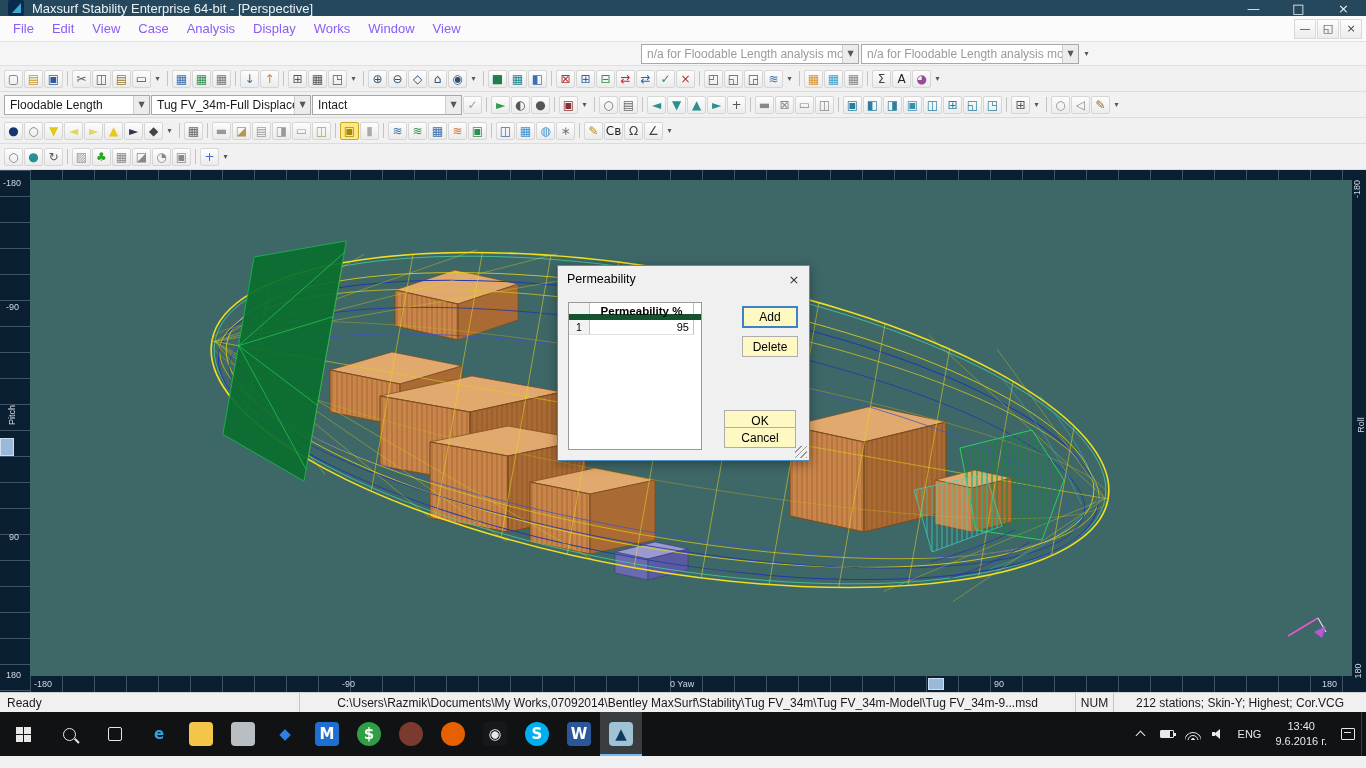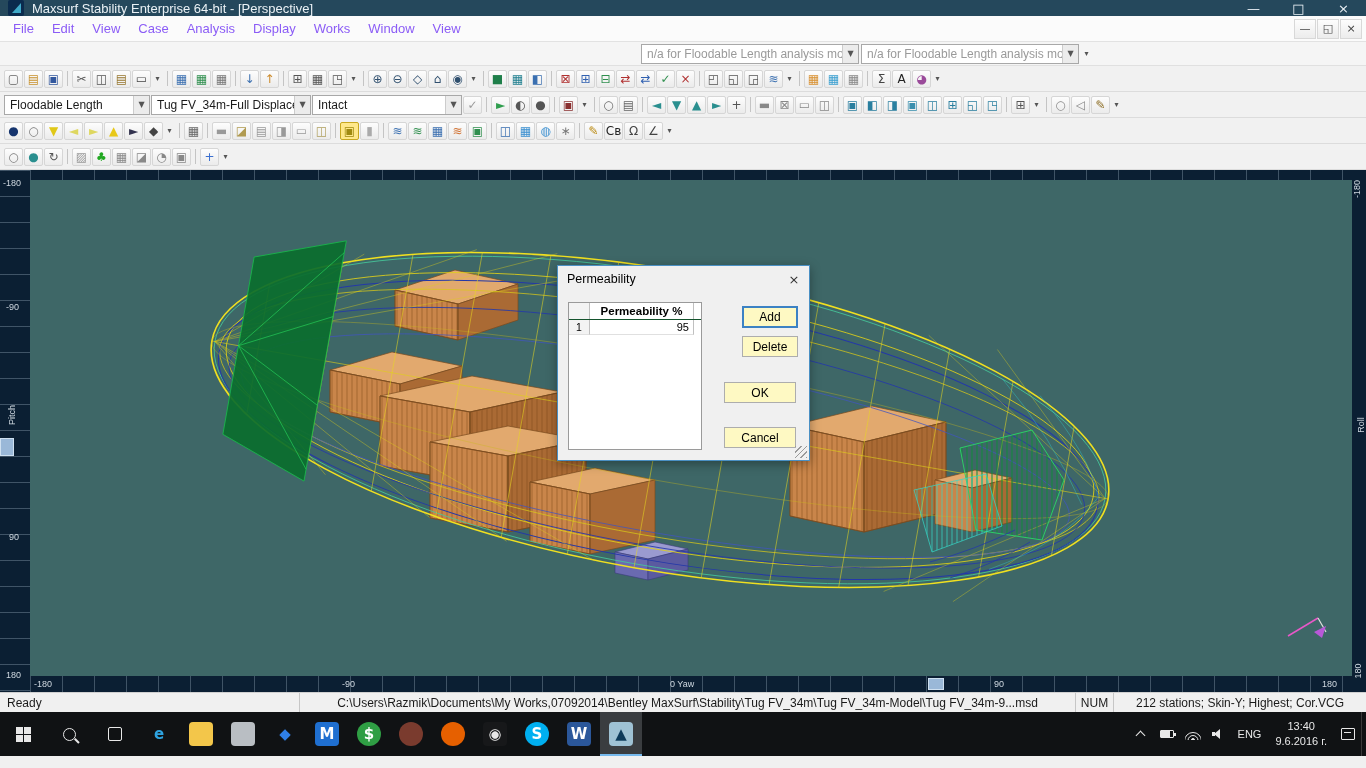--- a/index.html
+++ b/index.html
@@ -57,33 +57,33 @@
   .vthumb { position:absolute; left:0; top:268px; width:14px; height:18px; background:#9ab8d8; border:1px solid #cfe0f0; }
   .hthumb { position:absolute; left:898px; top:2px; width:16px; height:12px; background:#9ab8d8; border:1px solid #cfe0f0; }
 
   
   .dialog { position:absolute; left:557px; top:265px; width:253px; height:196px; background:#f0f0f0;
     border:1px solid #4a90c4; box-shadow:0 3px 10px rgba(0,0,0,.35); z-index:50; font-size:12px; }
   .dlg-titlebar { height:26px; background:#f0f0f0; display:flex; align-items:center; }
   .dlg-title { padding-left:9px; font-size:12.5px; color:#000; }
   .dlg-close { margin-left:auto; width:30px; height:26px; display:flex; align-items:center; justify-content:center; font-size:13px; color:#333; font-family:"DejaVu Sans",sans-serif; }
   .dlg-table { position:absolute; left:10px; top:36px; width:134px; height:148px; background:#fff; border:1px solid #9a9a9a; }
-  .dlg-thead { display:flex; height:17px; border-bottom:1px solid #14532d; }
+  .dlg-thead { display:flex; height:17px; border-bottom:6px solid #14532d; }
   .dlg-th0 { width:21px; border-right:1px solid #c0c0c0; background:#f3f3f3; }
   .dlg-th1 { flex:1; font-weight:bold; font-size:11.5px; text-align:center; line-height:16px; border-right:1px solid #c0c0c0; }
   .dlg-th2 { width:7px; }
   .dlg-row { display:flex; height:15px; }
   .dlg-c0 { width:21px; border-right:1px solid #c0c0c0; background:#f3f3f3; text-align:center; font-size:10.5px; line-height:14px; border-bottom:1px solid #e0e0e0; }
   .dlg-c1 { flex:1; text-align:right; padding-right:4px; font-size:11px; line-height:14px; border-right:1px solid #c0c0c0; border-bottom:1px solid #e0e0e0; }
   .dlg-c2 { width:7px; }
   .btn { position:absolute; background:#fef9c3; border:1px solid #adadad; font-size:12px; text-align:center; font-family:"Liberation Sans",sans-serif; display:flex; align-items:center; justify-content:center; }
   .btn.default { border:2px solid #3c82c4; }
   .btn-add { left:184px; top:40px; width:56px; height:22px; }
   .btn-delete { left:184px; top:70px; width:56px; height:21px; }
-  .btn-ok { left:166px; top:116px; width:72px; height:21px;text-align:right; }
+  .btn-ok { left:166px; top:144px; width:72px; height:21px;text-align:right; }
   .btn-cancel { left:166px; top:161px; width:72px; height:21px; }
   .dlg-grip { position:absolute; right:2px; bottom:2px; width:12px; height:12px;
     background:repeating-linear-gradient(135deg, #9a9a9a 0 1px, transparent 1px 4px); }
 
   
   .statusbar { height:20px; background:#f0f0f0; border-top:1px solid #d0d0d0; display:flex; align-items:stretch; font-size:12px; color:#1a1a1a; }
   .st-seg { border-right:1px solid #c6c6c6; display:flex; align-items:center; }
   .st-ready { width:300px; padding-left:7px; }
   .st-path { flex:1; justify-content:center; white-space:nowrap; overflow:hidden; }
   .st-num { width:38px; justify-content:center; }

